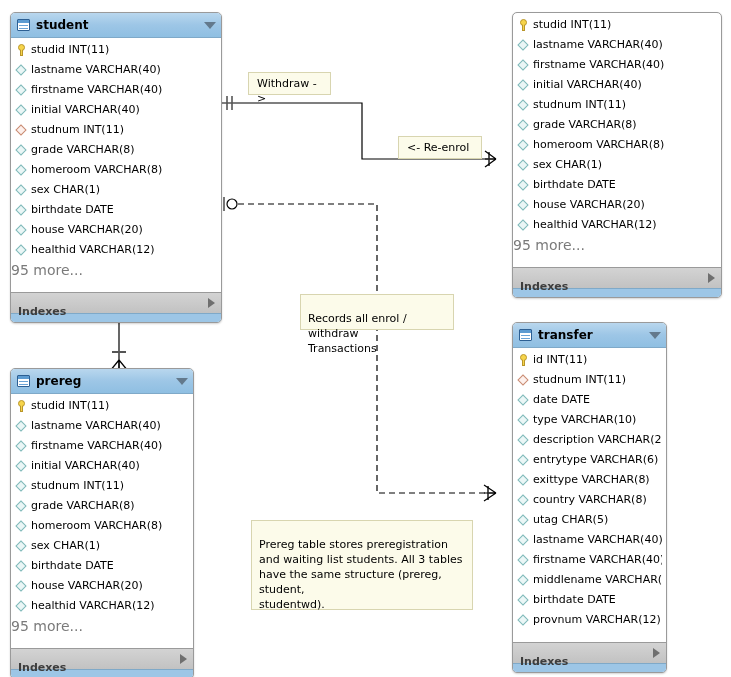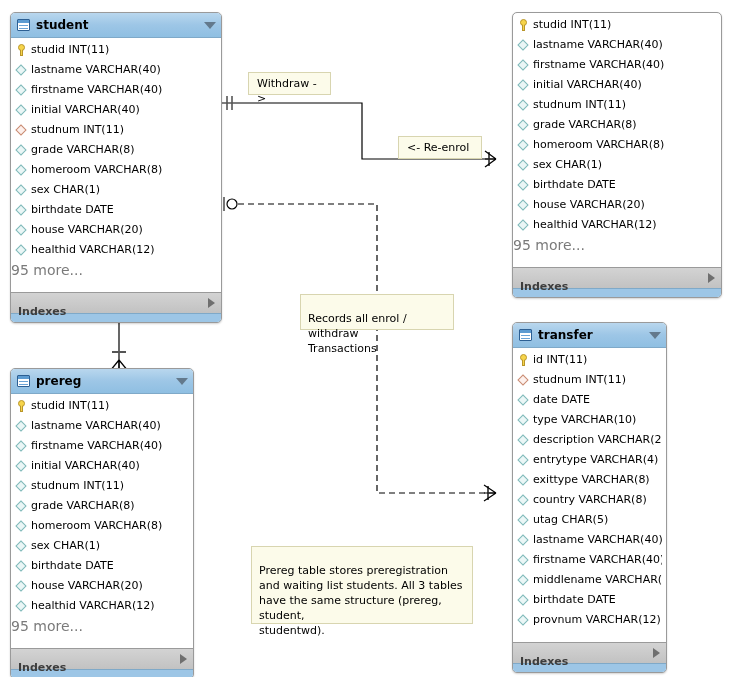--- a/index.html
+++ b/index.html
@@ -438,21 +438,21 @@
       <div class="col">
           <span class="ic-dia"></span>
           <span class="col-name">type VARCHAR(10)</span>
         </div>
       <div class="col">
           <span class="ic-dia"></span>
           <span class="col-name">description VARCHAR(255)</span>
         </div>
       <div class="col">
           <span class="ic-dia"></span>
-          <span class="col-name">entrytype VARCHAR(4)</span>
+          <span class="col-name">entrytype VARCHAR(6)</span>
         </div>
       <div class="col">
           <span class="ic-dia"></span>
           <span class="col-name">exittype VARCHAR(8)</span>
         </div>
       <div class="col">
           <span class="ic-dia"></span>
           <span class="col-name">country VARCHAR(8)</span>
         </div>
       <div class="col">
@@ -487,18 +487,18 @@
     <div class="entity-bottombar"></div>
   </div>
 
   <div class="note small" style="left:248px; top:72px; width:83px; height:23px; line-height:15px;">Withdraw -&gt;</div>
 
   <div class="note small" style="left:398px; top:115px; width:84px; height:23px; line-height:15px;margin-top:21px;">&lt;- Re-enrol</div>
 
   <div class="note" style="left:300px; top:294px; width:154px; height:36px;">Records all enrol / withdraw
 Transactions</div>
 
-  <div class="note" style="left:251px; top:546px; width:222px; height:78px;">Prereg table stores preregistration
+  <div class="note" style="left:251px; top:520px; width:222px; height:90px;">Prereg table stores preregistration
 and waiting list students. All 3 tables
 have the same structure (prereg, student,
 studentwd).</div>
 
 </div>
 
 </body></html>

